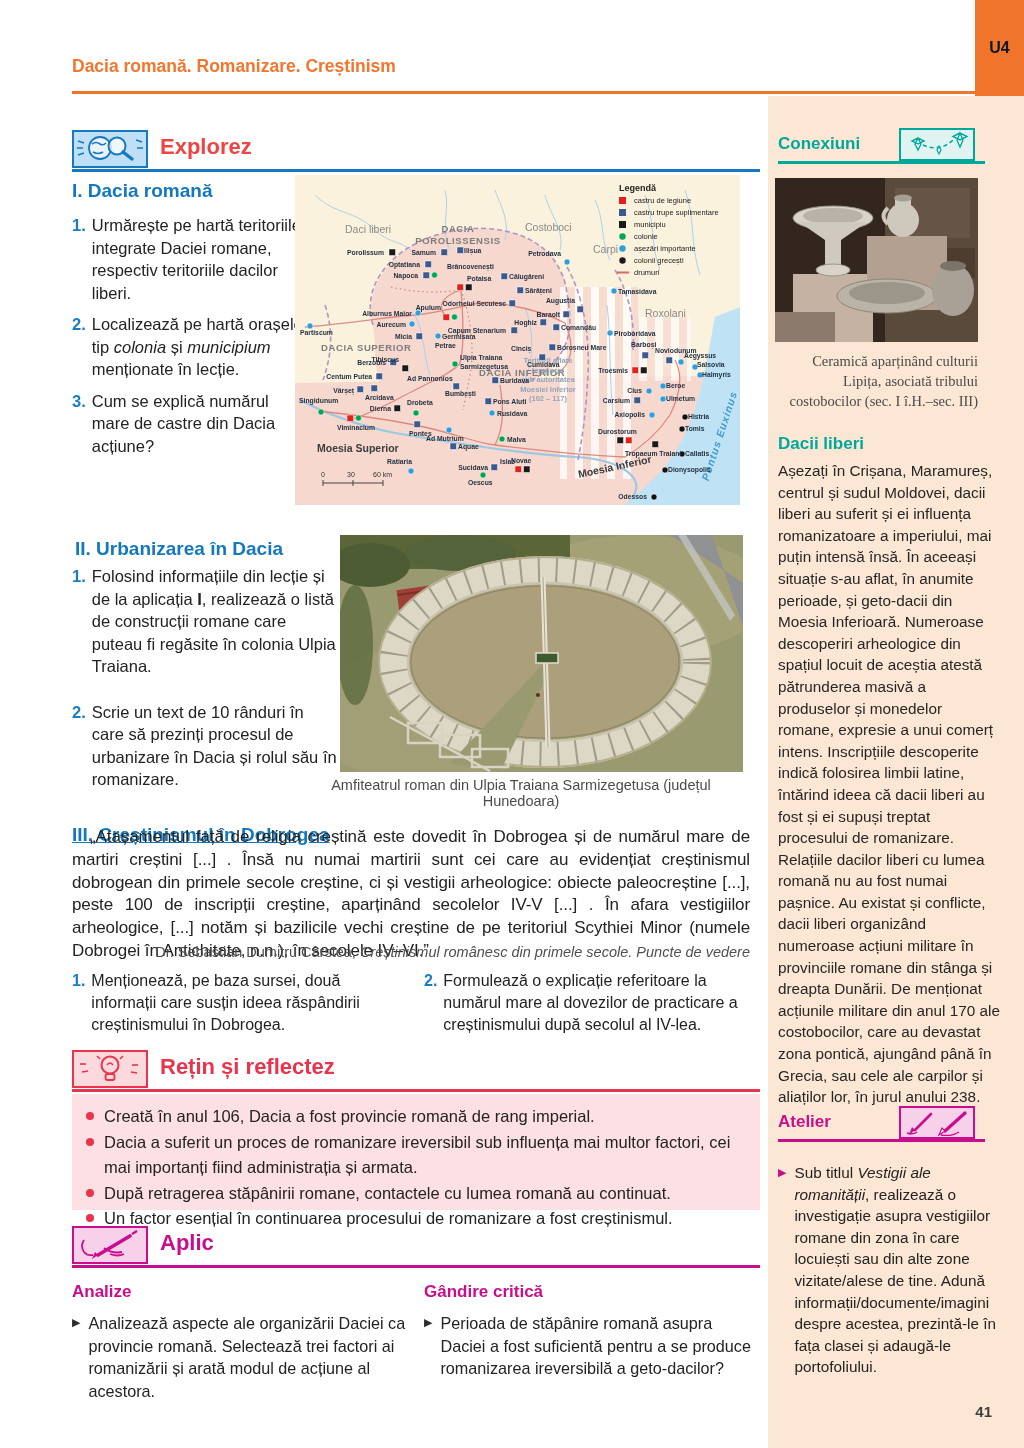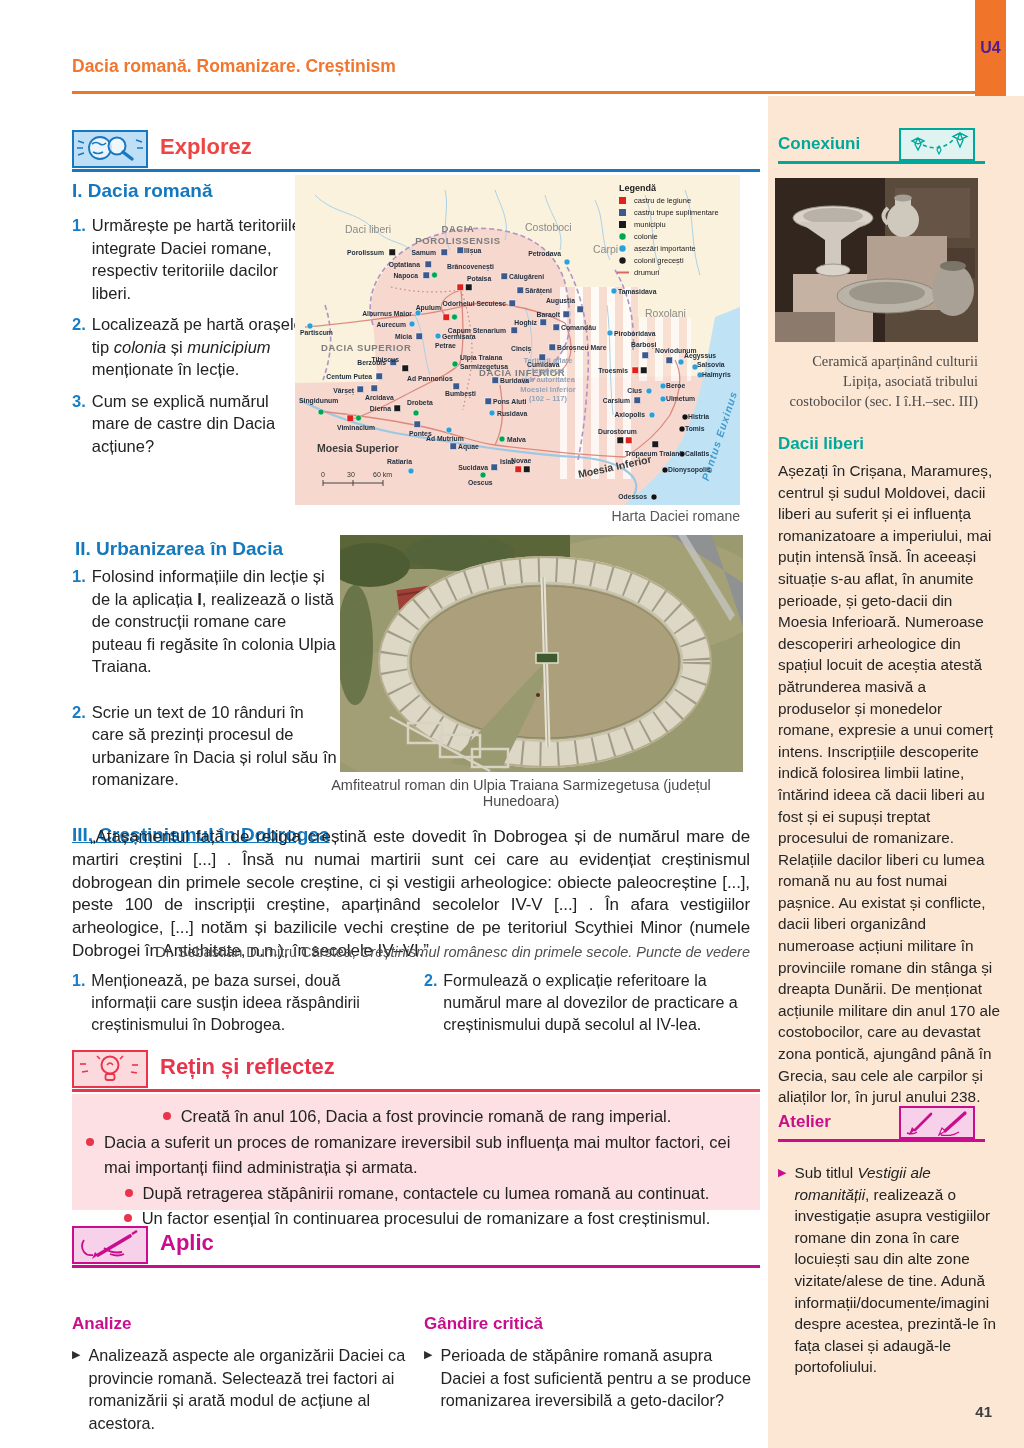--- a/index.html
+++ b/index.html
@@ -1,20 +1,20 @@
 <!DOCTYPE html>
 <html lang="ro"><head>
 <meta charset="utf-8">
 <style>
   html,body{margin:0;padding:0;background:#fff;}
   .page{position:relative;width:1024px;height:1448px;background:#fff;overflow:hidden;
         font-family:"Liberation Sans",sans-serif;color:#232323;}
   
-  .unit-tab{position:absolute;left:975px;top:0;width:31px;height:96px;background:#f0752b;
-            color:#4c1d95;font-weight:bold;font-size:16px;display:flex;align-items:center;justify-content:center;}
+  .unit-tab{position:absolute;left:975px;top:0;width:49px;height:96px;background:#f0752b;
+            color:#0f172a;font-weight:bold;font-size:16px;display:flex;align-items:center;justify-content:center;}
   .page-title{position:absolute;left:72px;top:56px;margin:0;font-size:17.5px;font-weight:bold;color:#f2762e;}
   .title-rule{position:absolute;left:72px;top:91px;width:903px;height:3px;background:#f0752b;}
   
   .sidebar{position:absolute;left:768px;top:96px;width:256px;height:1352px;background:#fbe7d4;}
   .side-head{position:absolute;left:10px;width:207px;}
   .side-title{font-size:17px;font-weight:bold;}
   .teal-t{color:#00a89b;}
   .mag-t{color:#c90d8c;}
   .side-rule{position:absolute;left:10px;width:207px;height:2.5px;}
   .side-iconbox{position:absolute;width:76px;height:33px;box-sizing:border-box;}
@@ -56,23 +56,23 @@
          text-align:justify;text-indent:18px;letter-spacing:-0.1px;}
   .source-line{position:absolute;left:72px;top:944px;width:678px;margin:0;text-align:right;
                font-size:14.5px;color:#4f4f4f;}
   .q-row{position:absolute;left:72px;top:970px;width:688px;display:flex;}
   .q-col{display:flex;gap:6px;font-size:16px;line-height:22px;}
   .q-col .li-text{margin:0;}
   .q1{width:330px;margin-right:22px;}
   .q2{width:330px;}
   .retain-panel{position:absolute;left:72px;top:1094px;width:688px;height:116px;background:#fce0e3;}
   ul.dotlist{list-style:none;margin:0;padding:10px 12px 0 14px;font-size:16.5px;line-height:25.5px;}
-  ul.dotlist li{display:flex;gap:10px;justify-content:center;}
+  ul.dotlist li{display:flex;gap:10px;}
   .dot{width:8px;height:8px;border-radius:50%;background:#e9344c;flex:0 0 auto;margin-top:8px;}
-  .apply-col{position:absolute;width:335px;margin-top:32px;}
+  .apply-col{position:absolute;width:335px;}
   .col-head{margin:0 0 10px 0;font-size:17px;font-weight:bold;color:#c90d8c;}
   .apply-col .arrow-item{font-size:16.2px;line-height:22.5px;}
   .apply-col p{margin:0;}
   em{font-style:italic;}
   b{font-weight:bold;}
   
   .m-city{font:bold 6.8px "Liberation Sans",sans-serif;fill:#1f2d3d;}
   .m-tribe{font:10.5px "Liberation Sans",sans-serif;fill:#8a8a8a;}
   .m-prov{font:bold 9.5px "Liberation Sans",sans-serif;fill:#7d7d7d;letter-spacing:.6px;}
   .m-moesia{font:bold 10.5px "Liberation Sans",sans-serif;fill:#3c3c3c;}
@@ -372,21 +372,20 @@
           <text x="393" y="244" text-anchor="start" class="m-city">Histria</text>
           <text x="390" y="256" text-anchor="start" class="m-city">Tomis</text>
           <text x="303" y="259" text-anchor="start" class="m-city">Durostorum</text>
           <text x="330" y="281" text-anchor="start" class="m-city">Tropaeum Traiani</text>
           <text x="390" y="281" text-anchor="start" class="m-city">Callatis</text>
           <text x="373" y="297" text-anchor="start" class="m-city">Dionysopolis</text>
           <text x="352" y="324" text-anchor="end" class="m-city">Odessos</text>
         </g>
     </svg>
   </div>
-  <p class="map-caption">Harta Daciei romane</p>
 
   <h3 class="sec-title" style="left:75px;top:538px;">II. Urbanizarea în Dacia</h3>
 
   <ol class="numlist sec2-list">
     <li style="margin-bottom:23px;">
       <span class="num">1.</span>
       <p class="li-text"><span>Folosind informațiile din lecție și de la aplicația </span><b>I</b><span>, realizează o listă de construcții romane care puteau fi regăsite în colonia Ulpia Traiana.</span></p>
     </li>
     <li>
       <span class="num">2.</span>

